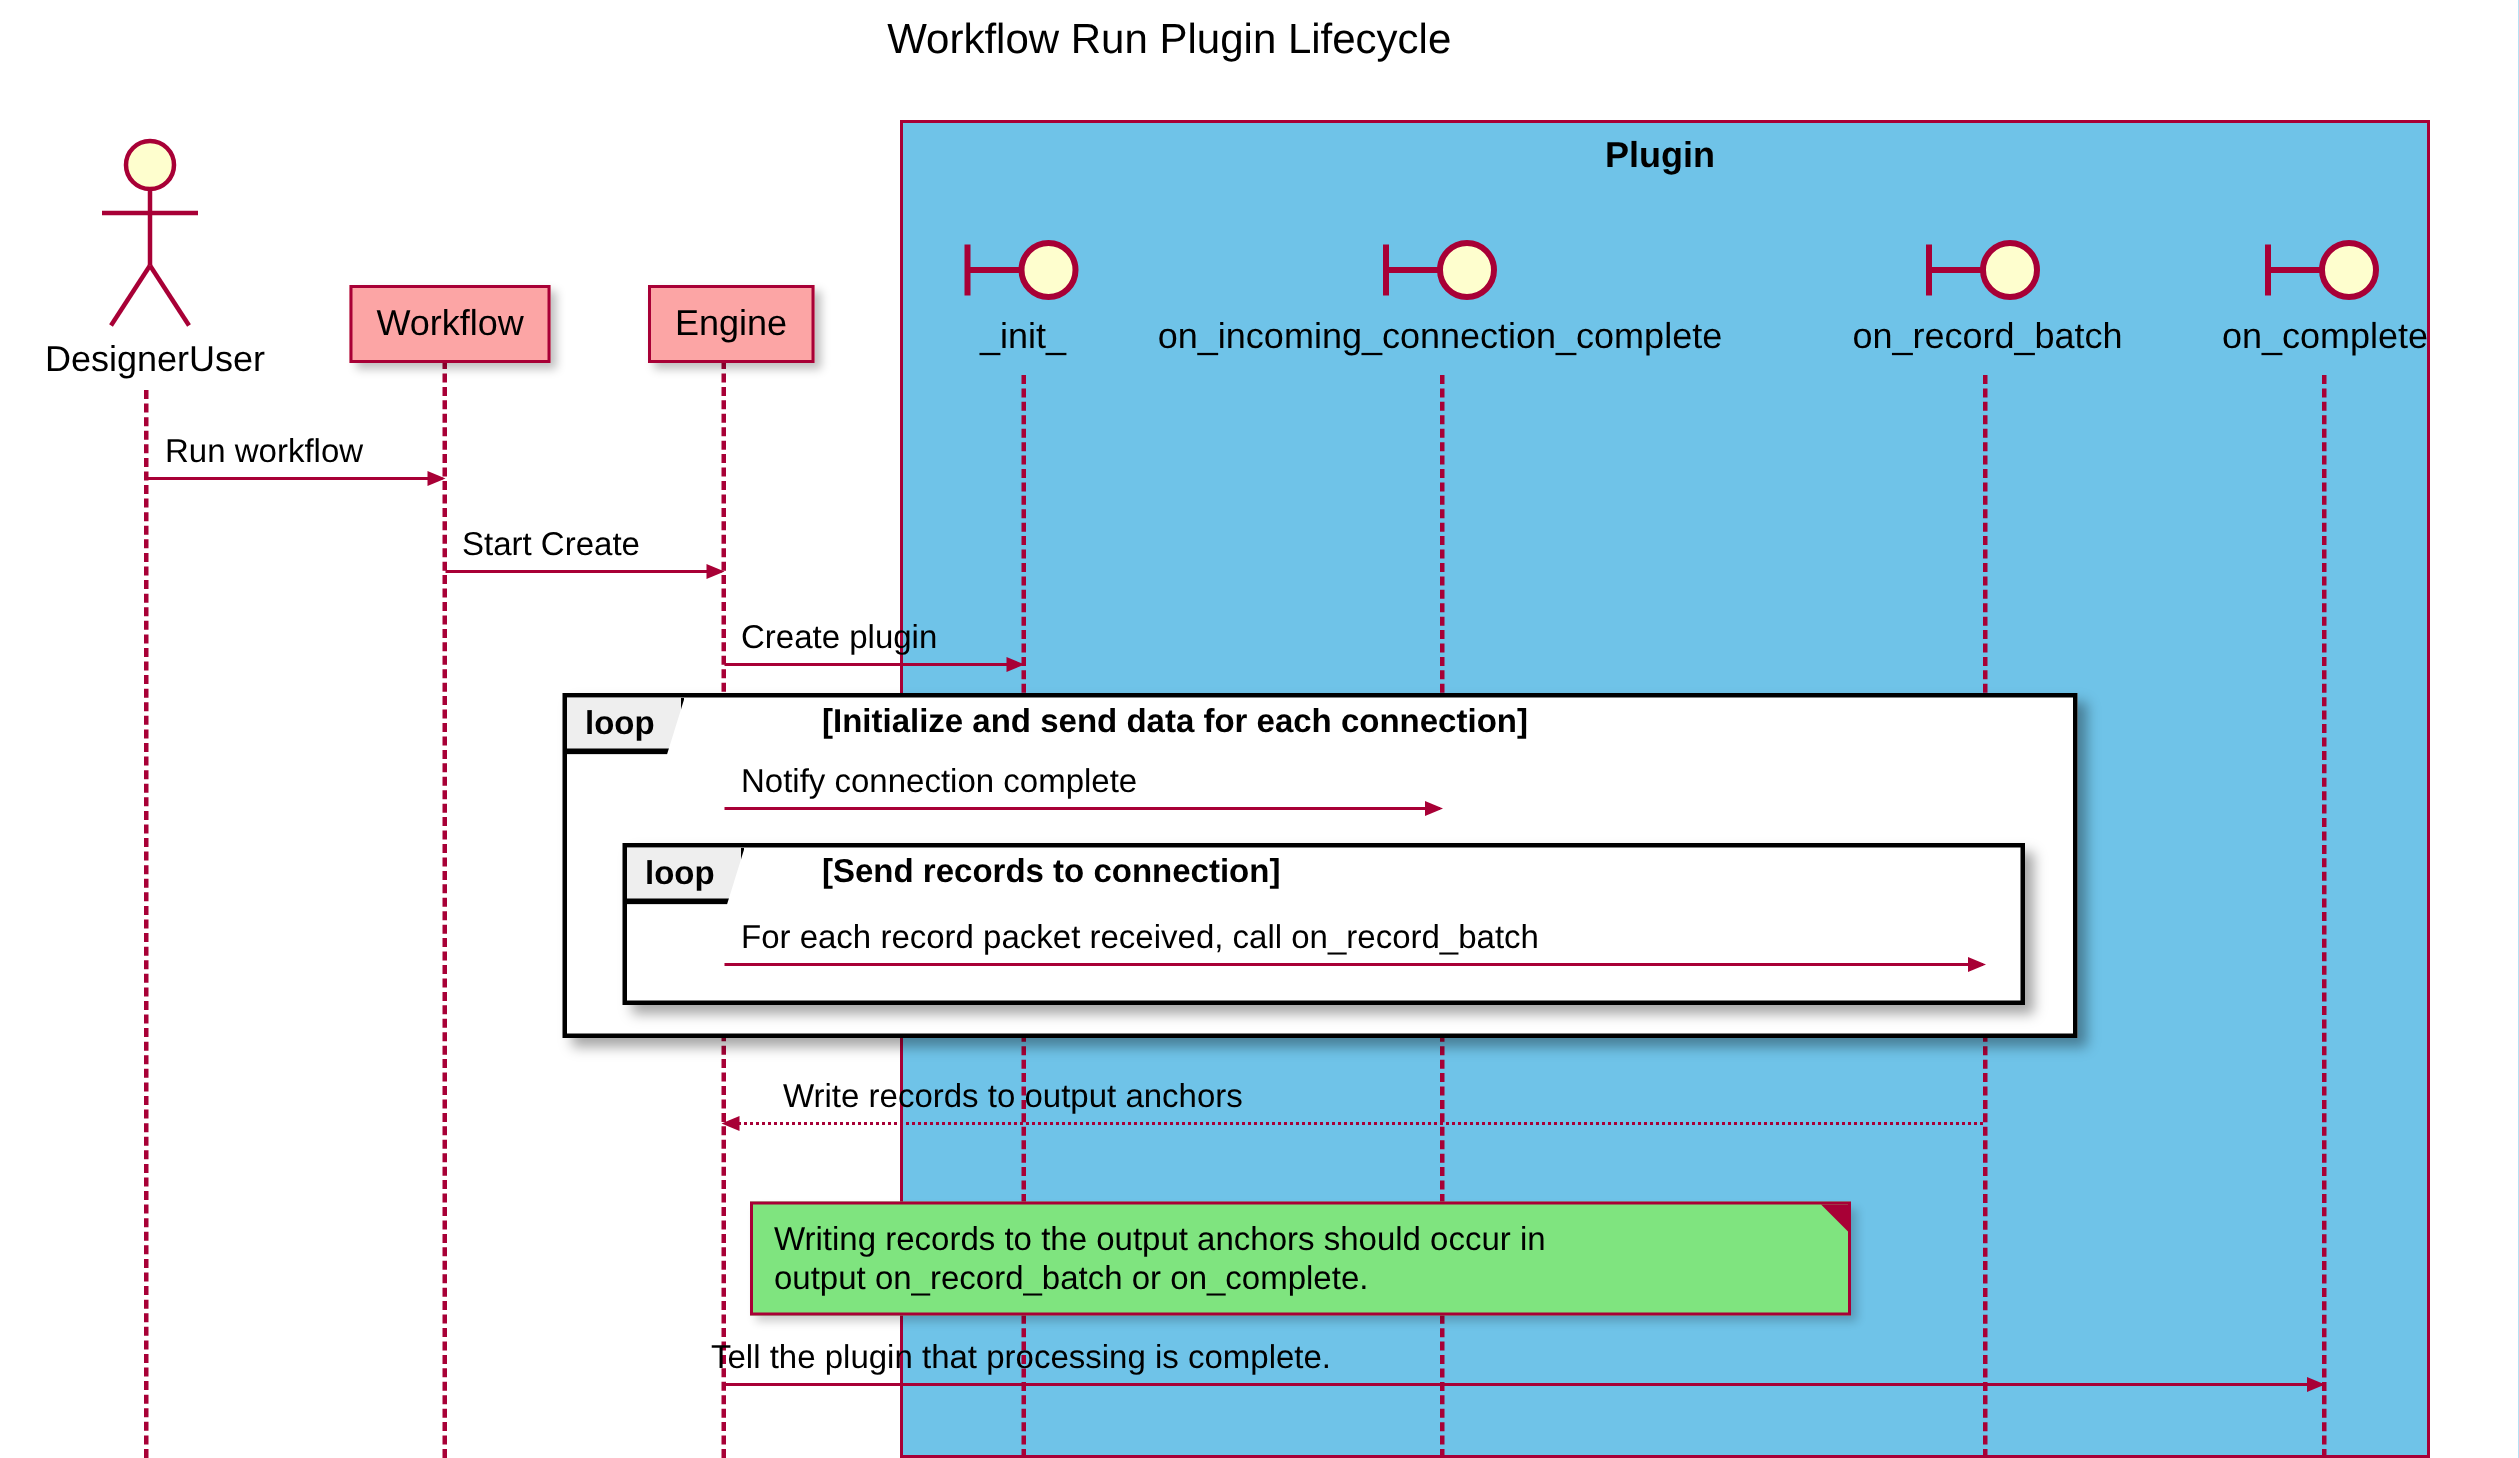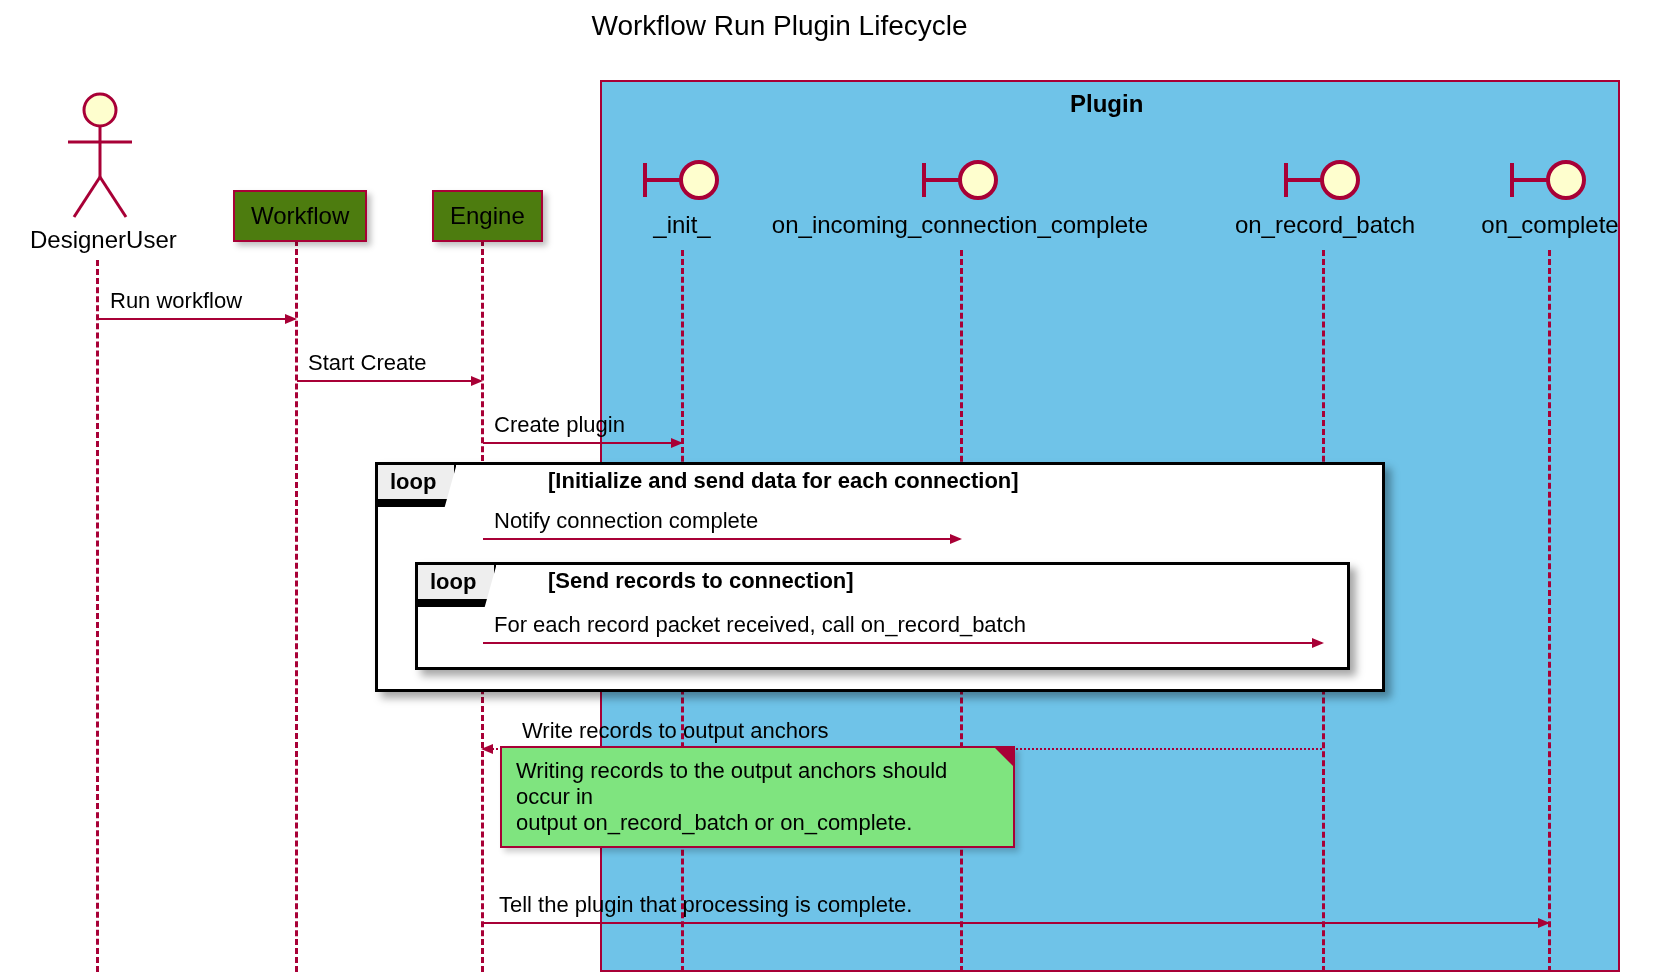--- a/index.html
+++ b/index.html
@@ -36,21 +36,21 @@
     text-align: center;
   }
   .actor svg { display: block; margin: 0 auto; }
   .actor .label {
     font-size: 24px;
     margin-top: 4px;
     color: #000;
   }
   .participant-box {
     position: absolute;
-    background: #4d7c0f;
+    background: #fca5a5;
     border: 2px solid #a80036;
     box-shadow: 4px 4px 6px rgba(0,0,0,0.25);
     font-size: 24px;
     padding: 10px 16px;
     color: #000;
   }
   .plugin-box {
     position: absolute;
     background: #6fc3e8;
     border: 2px solid #a80036;
@@ -109,21 +109,21 @@
     border: 3px solid #000;
     background: #fff;
     box-shadow: 6px 6px 8px rgba(0,0,0,0.35);
   }
   .loop-tab {
     position: absolute;
     left: 0;
     top: 0;
     background: #eee;
     border-right: 2px solid #000;
-    border-bottom: 8px solid #000000;
+    border-bottom: 4px solid #000000;
     padding: 4px 18px 4px 12px;
     font-size: 22px;
     font-weight: bold;
     clip-path: polygon(0 0, 100% 0, 85% 100%, 0 100%);
   }
   .loop-cond {
     position: absolute;
     font-size: 22px;
     font-weight: bold;
     color: #000;
@@ -247,24 +247,24 @@
   <div class="arrow-label" style="left:494px; top:612px;">For each record packet received, call on_record_batch</div>
   <div class="arrow" style="left:483px; top:642px; width:839px;">
       <div class="head-right"></div>
     </div>
 
   <div class="arrow-label" style="left:522px; top:718px;">Write records to output anchors</div>
   <div class="arrow dotted" style="left:483px; top:748px; width:839px;">
       <div class="head-left"></div>
     </div>
 
-  <div class="note" style="left:500px; top:746px; width:515px;">
+  <div class="note" style="left:500px; top:801px; width:734px;">
     <div class="dogear"></div>
     <div>Writing records to the output anchors should occur in</div>
     <div>output on_record_batch or on_complete.</div>
   </div>
 
-  <div class="arrow-label" style="left:499px; top:892px;text-align:center;">Tell the plugin that processing is complete.</div>
+  <div class="arrow-label" style="left:474px; top:892px;text-align:center;">Tell the plugin that processing is complete.</div>
   <div class="arrow" style="left:483px; top:922px; width:1065px;">
       <div class="head-right"></div>
     </div>
 
 </div>
 
 </body></html>

